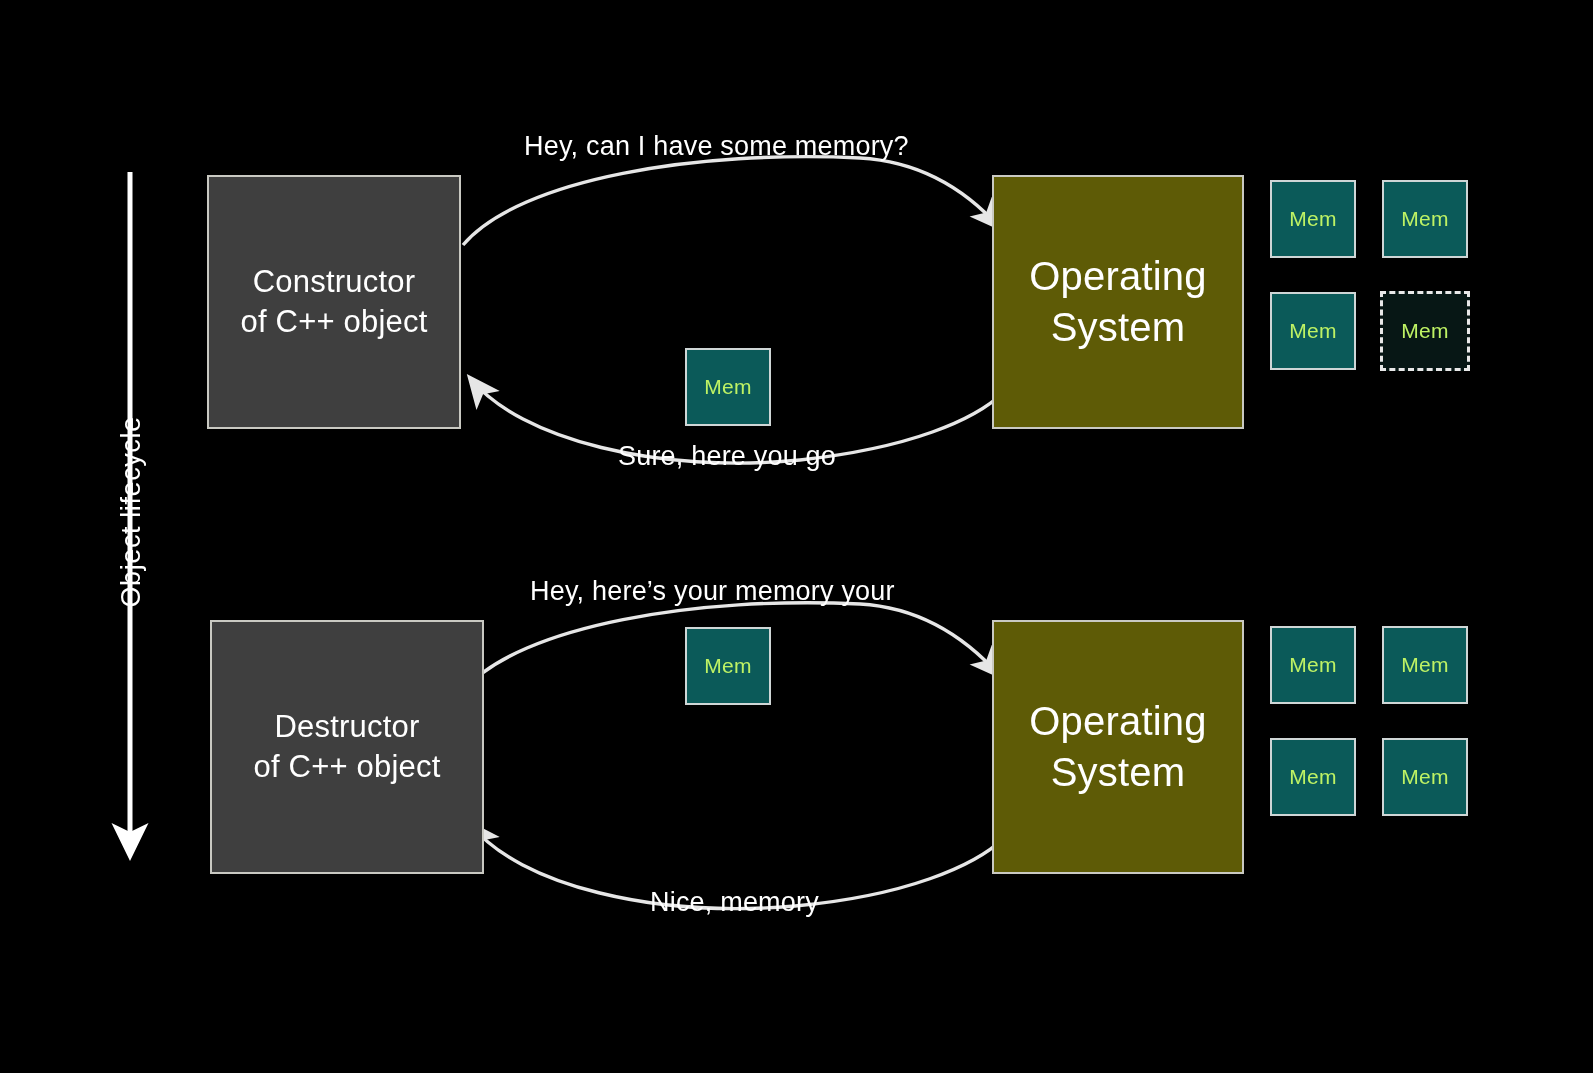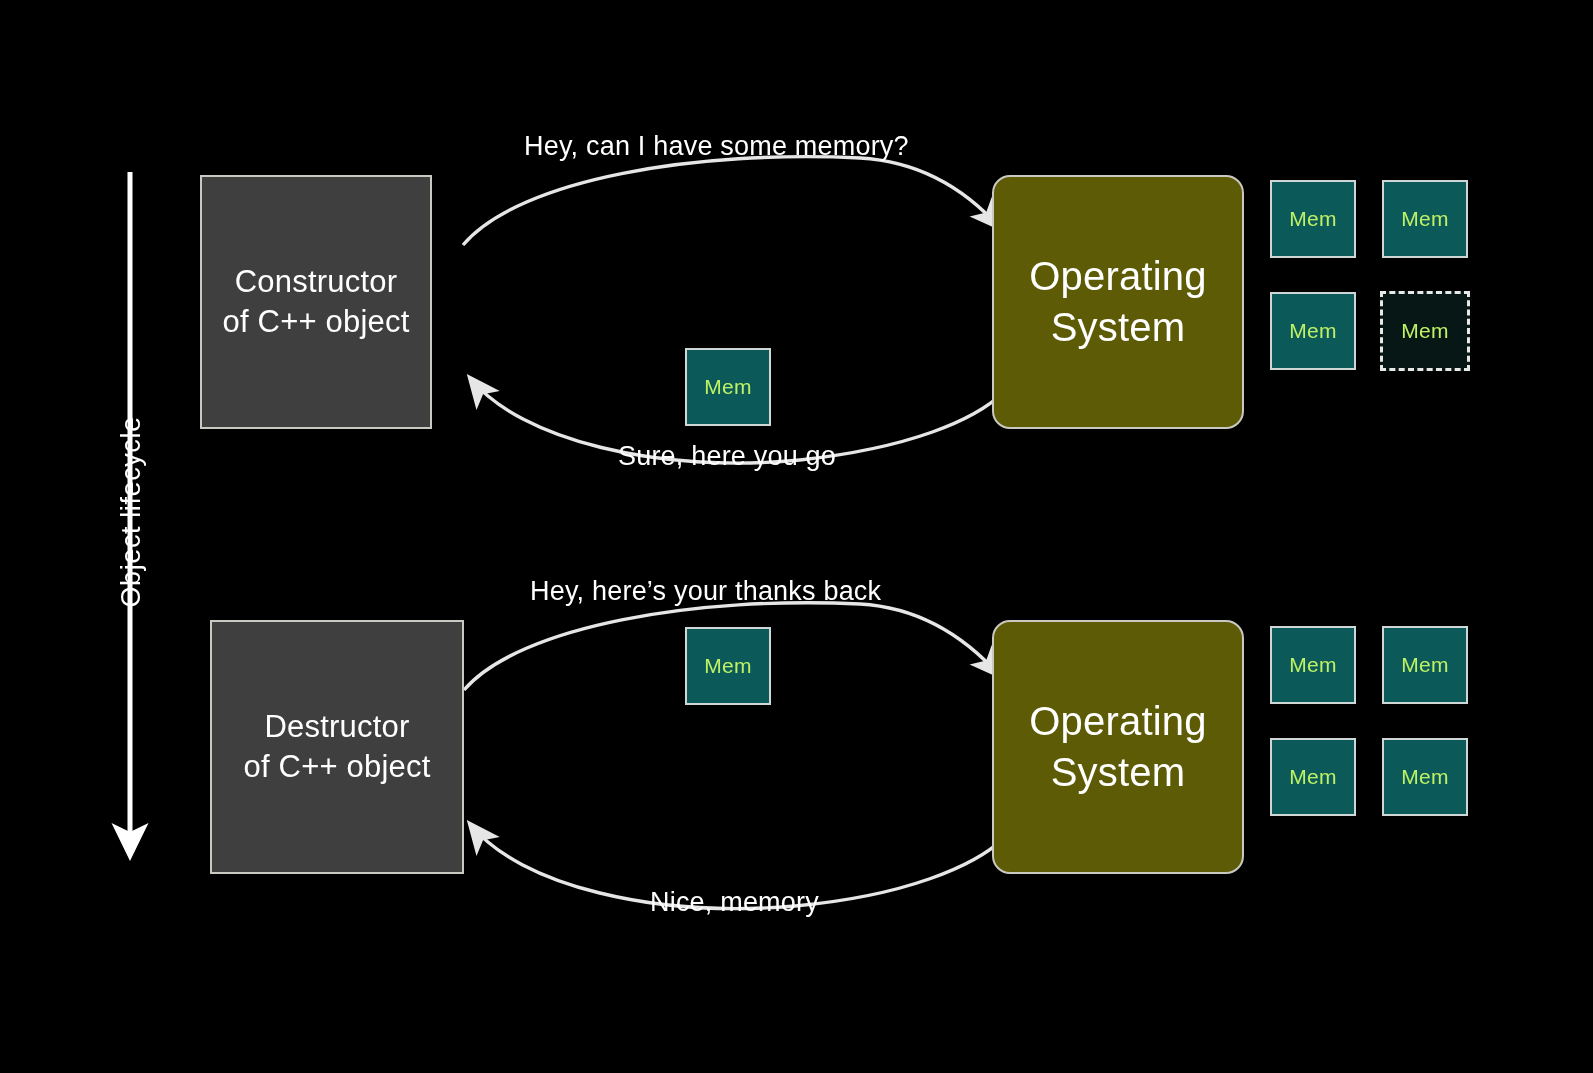--- a/index.html
+++ b/index.html
@@ -35,21 +35,20 @@
     letter-spacing: 0.2px;
     white-space: pre-line;
   }
   .actor-box.gray {
     background: #3f3f3f;
     font-size: 31px;
   }
   .actor-box.olive {
     background: #5e5b06;
     font-size: 40px;
-    border-radius: 18px;
   }
 
   .mem-box {
     position: absolute;
     box-sizing: border-box;
     background: #0b5a59;
     border: 2px solid #cfd6d6;
     display: flex;
     align-items: center;
     justify-content: center;
@@ -122,41 +121,41 @@
     <g>
       <path d="M464,690 C520,625 700,596 860,604 C930,608 975,648 1000,676" fill="none" stroke="#e6e6e6" stroke-width="3.4" marker-end="url(#ah)"></path>
     </g>
     <g>
       <path d="M1004,838 C975,866 905,896 795,906 C655,918 520,886 470,824" fill="none" stroke="#e6e6e6" stroke-width="3.4" marker-end="url(#ah)"></path>
     </g>
   </svg>
 
   <div class="lifecycle-label" style="left:36px; top:497px; width:190px; text-align:center;">Object lifecycle</div>
 
-  <div class="actor-box gray" style="left:200px; top:175px; width:232px; height:254px;">Constructor
+  <div class="actor-box gray" style="left:207px; top:175px; width:254px; height:254px;">Constructor
 of C++ object</div>
 
   <div class="flow-label" style="left:524px; top:131px;">Hey, can I have some memory?</div>
 
   <div class="flow-label" style="left:618px; top:441px;">Sure, here you go</div>
 
   <div class="mem-box" style="left:685px; top:348px; width:86px; height:78px;">Mem</div>
 
   <div class="actor-box olive" style="left:992px; top:175px; width:252px; height:254px;">Operating
 System</div>
 
   <div class="mem-box" style="left:1270px; top:180px; width:86px; height:78px;">Mem</div>
   <div class="mem-box" style="left:1382px; top:180px; width:86px; height:78px;">Mem</div>
   <div class="mem-box" style="left:1270px; top:292px; width:86px; height:78px;">Mem</div>
   <div class="mem-box ghost" style="left:1380px; top:291px; width:90px; height:80px;">Mem</div>
 
-  <div class="actor-box gray" style="left:210px; top:620px; width:254px; height:254px;">Destructor
+  <div class="actor-box gray" style="left:210px; top:620px; width:274px; height:254px;">Destructor
 of C++ object</div>
 
-  <div class="flow-label" style="left:530px; top:576px;">Hey, here’s your thanks back</div>
+  <div class="flow-label" style="left:530px; top:576px;">Hey, here’s your memory your</div>
 
   <div class="flow-label" style="left:650px; top:887px;">Nice, memory</div>
 
   <div class="mem-box" style="left:685px; top:627px; width:86px; height:78px;">Mem</div>
 
   <div class="actor-box olive" style="left:992px; top:620px; width:252px; height:254px;">Operating
 System</div>
 
   <div class="mem-box" style="left:1270px; top:626px; width:86px; height:78px;">Mem</div>
   <div class="mem-box" style="left:1382px; top:626px; width:86px; height:78px;">Mem</div>

